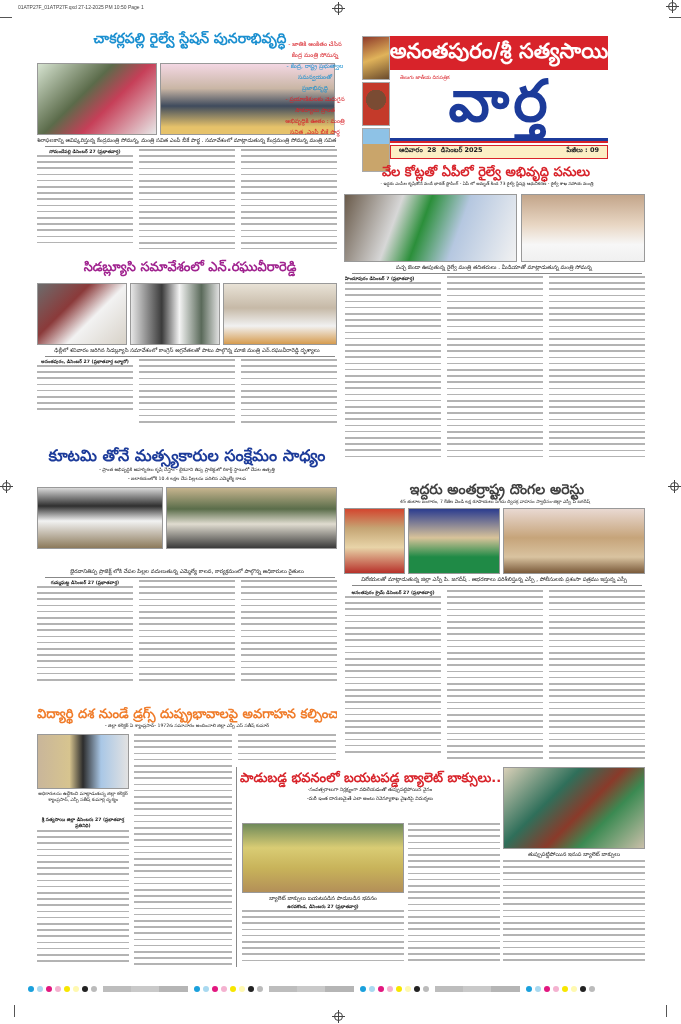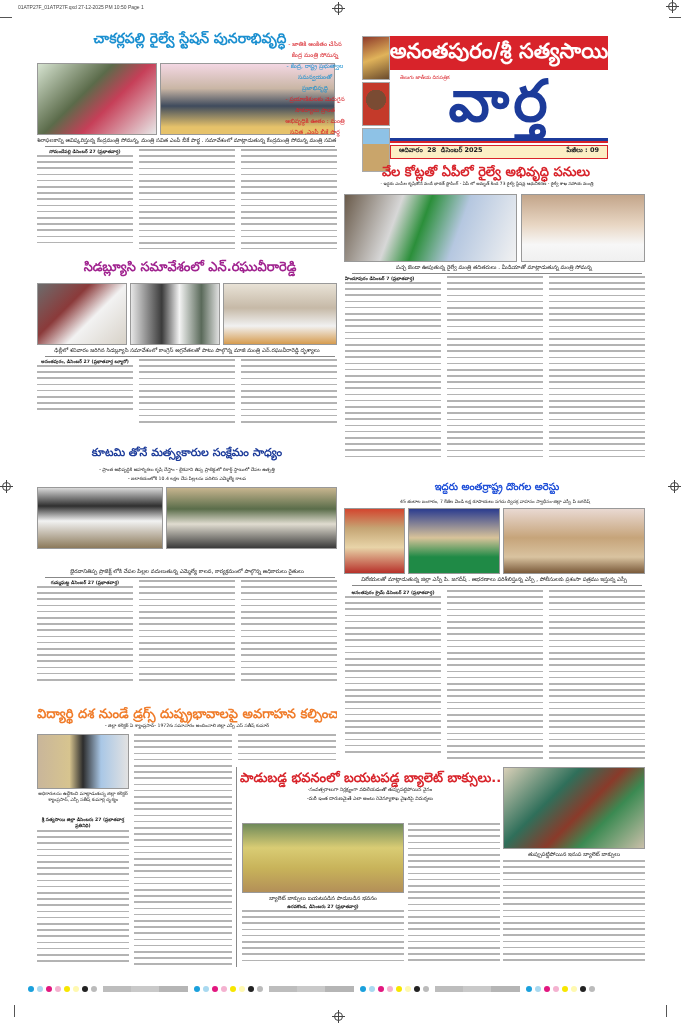--- a/index.html
+++ b/index.html
@@ -150,21 +150,21 @@
       <div class="lines" style="height:50px"></div>
     </div>
   <div class="col">
       <div class="lines"></div>
     </div>
   <div class="col">
       <div class="lines"></div>
     </div>
 </div>
 
-<div class="hl" style="left:37px;top:446px;width:300px;font-size:11px;color:#1c3b9a">కూటమి తోనే మత్స్యకారుల సంక్షేమం సాధ్యం</div>
+<div class="hl" style="left:37px;top:446px;width:300px;font-size:16px;color:#1c3b9a">కూటమి తోనే మత్స్యకారుల సంక్షేమం సాధ్యం</div>
 <div class="sub" style="left:37px;top:467px;width:300px;font-size:4.6px">- ప్రాంత అభివృద్ధికి అహర్నిశలు కృషి చేస్తాం - భైరవాని తిప్ప ప్రాజెక్టులో రికార్డ్ స్థాయిలో చేపల ఉత్పత్తి</div>
 <div class="sub" style="left:37px;top:476px;width:300px;font-size:4.6px">- జలాశయంలోకి 10.4 లక్షల చేప పిల్లలను వదిలిన ఎమ్మెల్యే కాలవ</div>
 <div class="photo" style="left:37px;top:487px;width:126px;height:62px">
   <div class="ph-inner" style="background:linear-gradient(180deg,#d9d9d9 0%,#2f2f2f 30%,#f2f2f2 55%,#8c7a5b 100%)"></div>
 </div>
 <div class="photo" style="left:166px;top:487px;width:171px;height:62px">
   <div class="ph-inner" style="background:linear-gradient(180deg,#c7b58f 0%,#5a6d4a 35%,#e0dcd0 60%,#3a3a3a 100%)"></div>
 </div>
 <div class="cap" style="left:37px;top:568px;width:300px">భైరవానితిప్ప ప్రాజెక్ట్ లోకి చేపల పిల్లల వదులుతున్న ఎమ్మెల్యే కాలవ, కార్యక్రమంలో పాల్గొన్న అధికారులు రైతులు</div>
 <div class="rule" style="left:45px;top:577px;width:290px"></div>
@@ -174,21 +174,21 @@
       <div class="lines" style="height:95px"></div>
     </div>
   <div class="col">
       <div class="lines"></div>
     </div>
   <div class="col">
       <div class="lines"></div>
     </div>
 </div>
 
-<div class="hl" style="left:352px;top:481px;width:290px;font-size:10px;color:#1d4ed8">ఇద్దరు అంతర్రాష్ట్ర దొంగల అరెస్టు</div>
+<div class="hl" style="left:352px;top:481px;width:290px;font-size:14px;color:#404040">ఇద్దరు అంతర్రాష్ట్ర దొంగల అరెస్టు</div>
 <div class="sub" style="left:345px;top:499px;width:300px;font-size:4.6px">45 తులాల బంగారం, 7 కేజీల వెండి లక్ష రూపాయలు నగదు ద్విచక్ర వాహనం స్వాధీనం-జిల్లా ఎస్పీ పి జగదీష్</div>
 <div class="photo" style="left:344px;top:508px;width:61px;height:66px">
   <div class="ph-inner" style="background:linear-gradient(180deg,#d3462f 0%,#c5a574 30%,#e8d4a8 60%,#b7312a 100%)"></div>
 </div>
 <div class="photo" style="left:408px;top:508px;width:92px;height:66px">
   <div class="ph-inner" style="background:linear-gradient(180deg,#2b3c8f 0%,#d8c39a 45%,#1f8a46 75%,#1f8a46 100%)"></div>
 </div>
 <div class="photo" style="left:503px;top:508px;width:142px;height:66px">
   <div class="ph-inner" style="background:linear-gradient(180deg,#e9d9d2 0%,#c6a47a 45%,#d9c3a0 75%,#7a5a3a 100%)"></div>
 </div>

